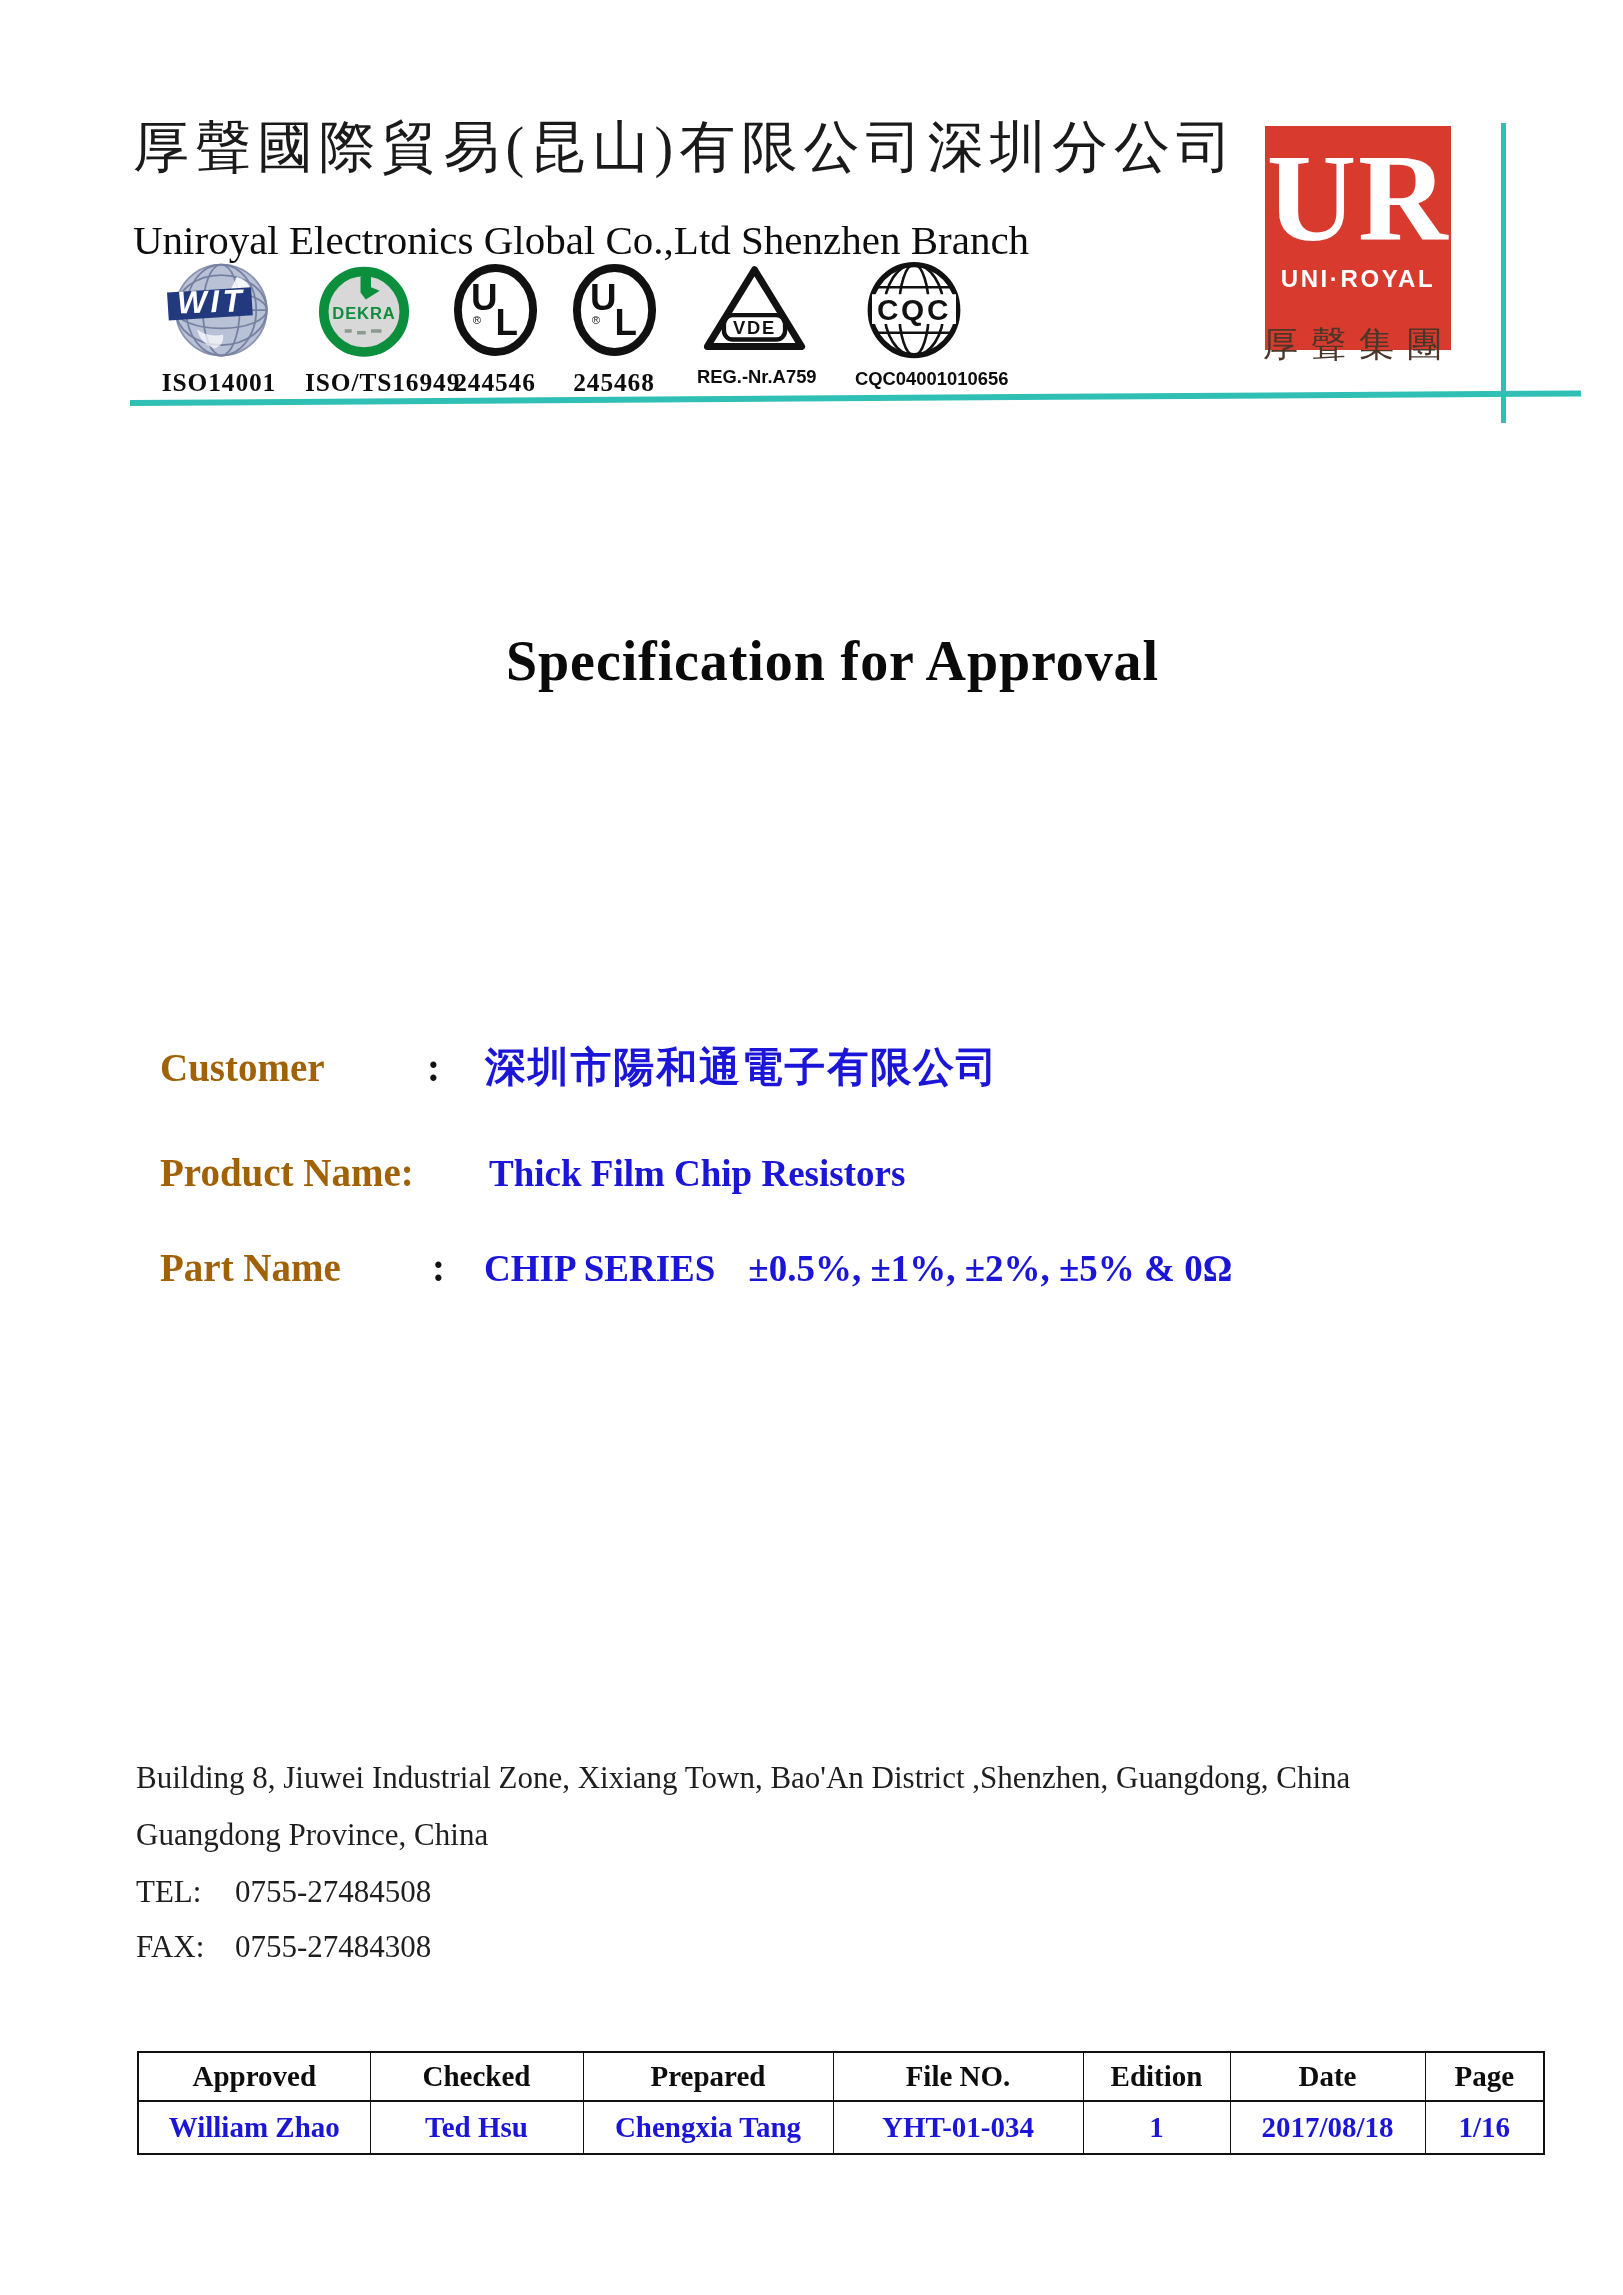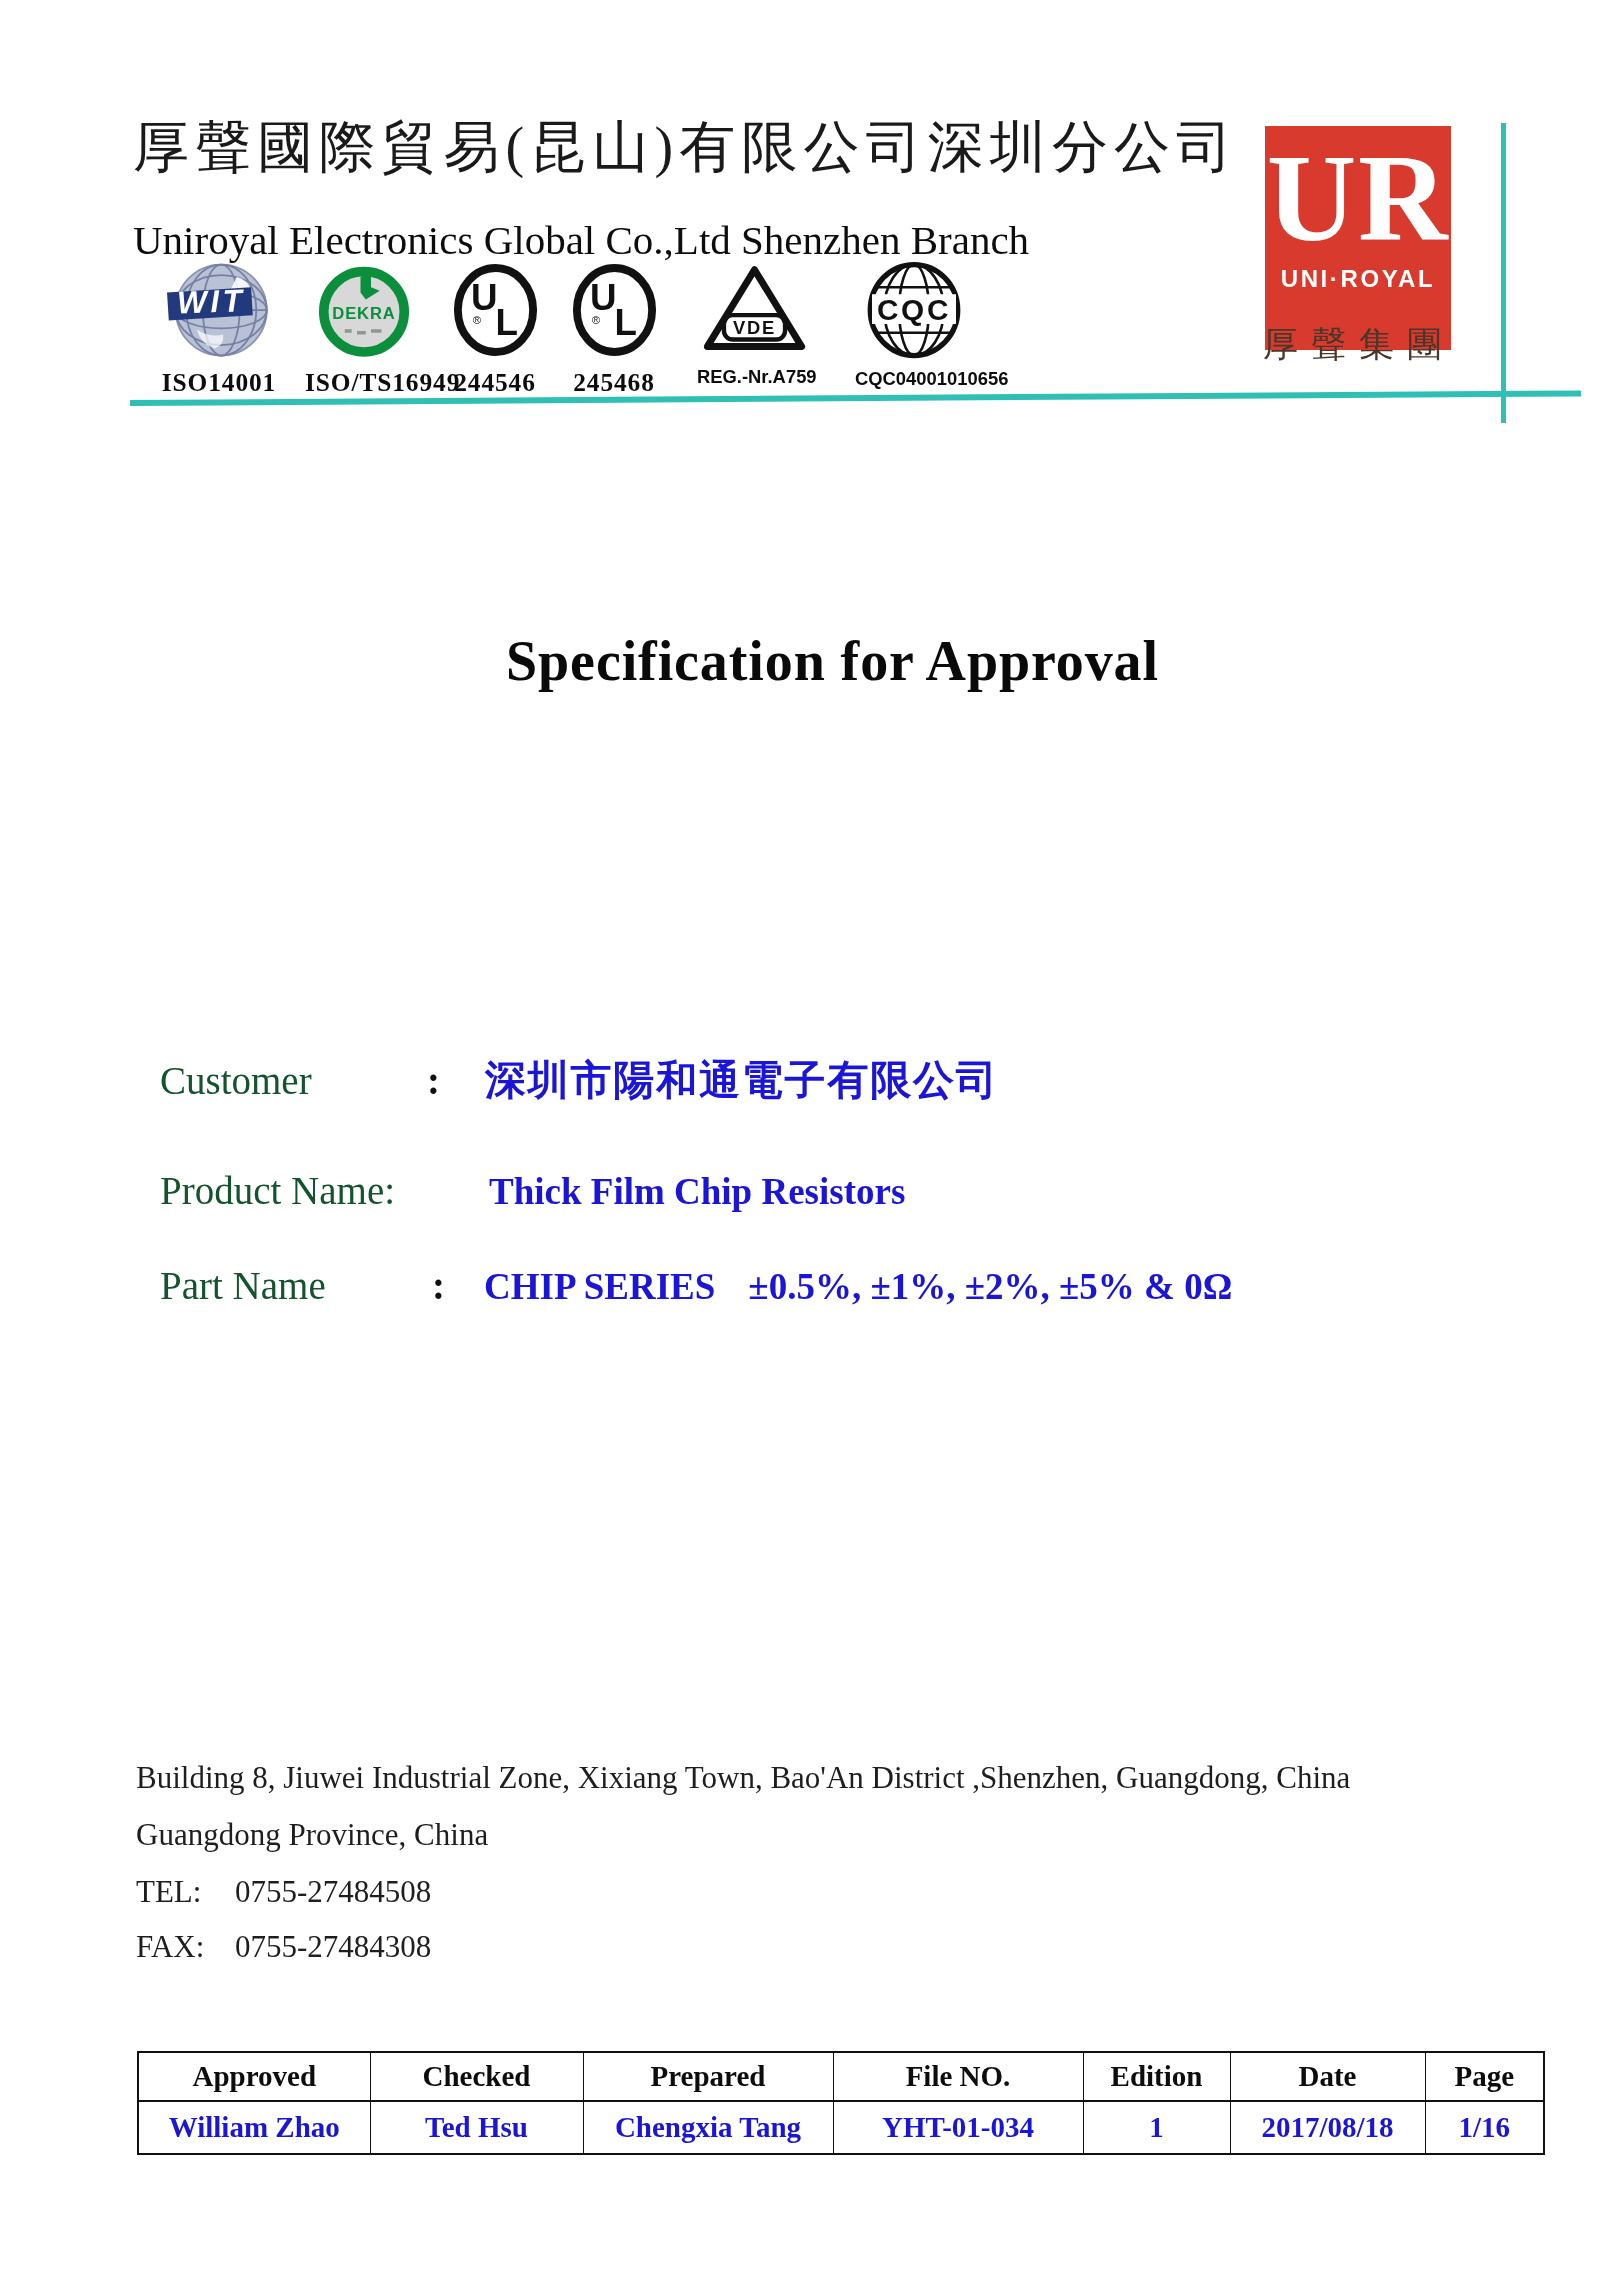--- a/index.html
+++ b/index.html
@@ -71,23 +71,22 @@
     text-align:center; padding-left:42px;
     font-weight:bold; font-size:56px; color:#0a0a0a; letter-spacing:0.9px;
   }
 
   
   .field-row { position:absolute; left:160px; white-space:nowrap; }
   .row-customer { top:1040px; }
   .row-product  { top:1150px; }
   .row-part     { top:1245px; }
   .field-label {
-    display:inline-block; font-weight:normal; font-size:39px; color:#14532d;
+    display:inline-block; font-weight:bold; font-size:39px; color:#a16207;
     vertical-align:baseline;
-    margin-top:18px;
   }
   .row-customer .field-label { width:267px; }
   .row-product  .field-label { width:329px; }
   .row-part     .field-label { width:272px; }
   .field-colon { display:inline-block; font-weight:bold; font-size:39px; width:58px; }
   .row-part .field-colon { width:52px; }
   .field-value {
     display:inline-block; font-weight:bold; font-size:37px; color:#1b15d8;
   }
   .field-value.cjk { font-size:41px; letter-spacing:1.8px; }

